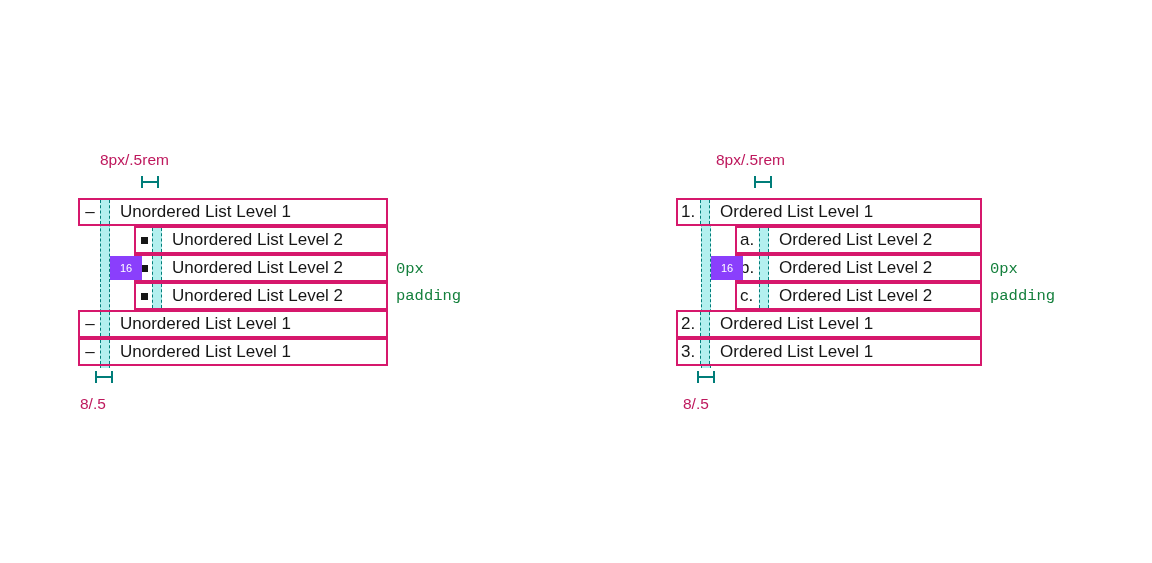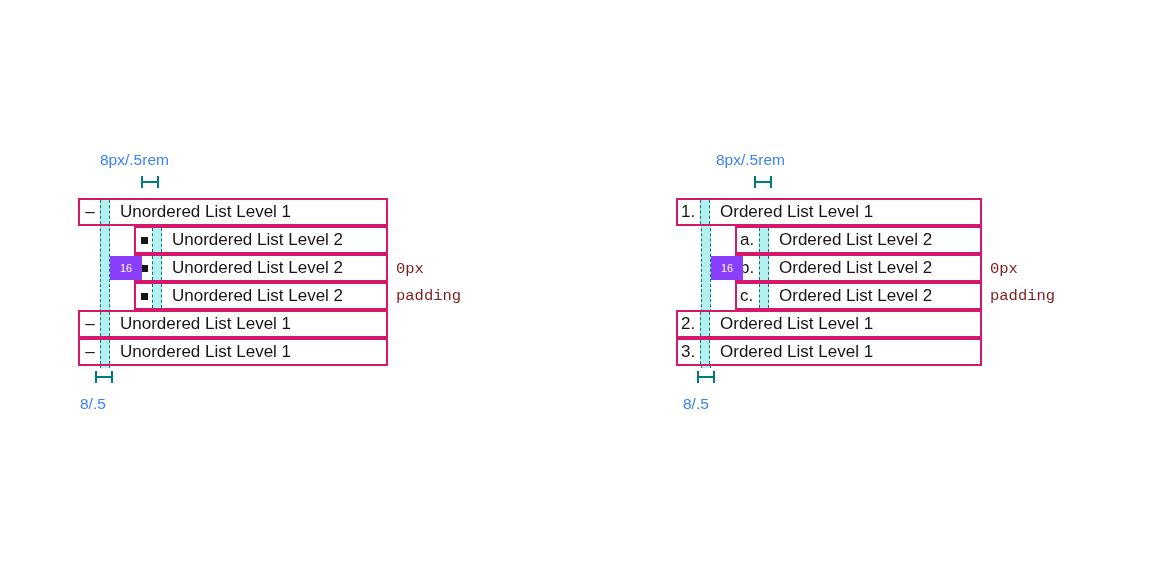--- a/index.html
+++ b/index.html
@@ -11,29 +11,29 @@
     position:relative;
   }
   .canvas{position:absolute;inset:0;}
 
   
   .diagram{position:absolute;top:0;left:0;}
 
   
   .lbl-teal{
     position:absolute;
-    color:#3b82f6;
+    color:#be185d;
     font-size:15.5px;
     line-height:18px;
     white-space:nowrap;
     font-family:"Liberation Sans","DejaVu Sans",sans-serif;
   }
   .lbl-mono{
     position:absolute;
-    color:#7f1d1d;
+    color:#15803d;
     font-size:15.5px;
     line-height:22px;
     white-space:nowrap;
     font-family:"Liberation Mono","DejaVu Sans Mono",monospace;
   }
 
   
   .hbracket{position:absolute;height:12px;}
   .hbracket .cap{
     position:absolute;top:0;width:2px;height:12px;background:#007d79;

